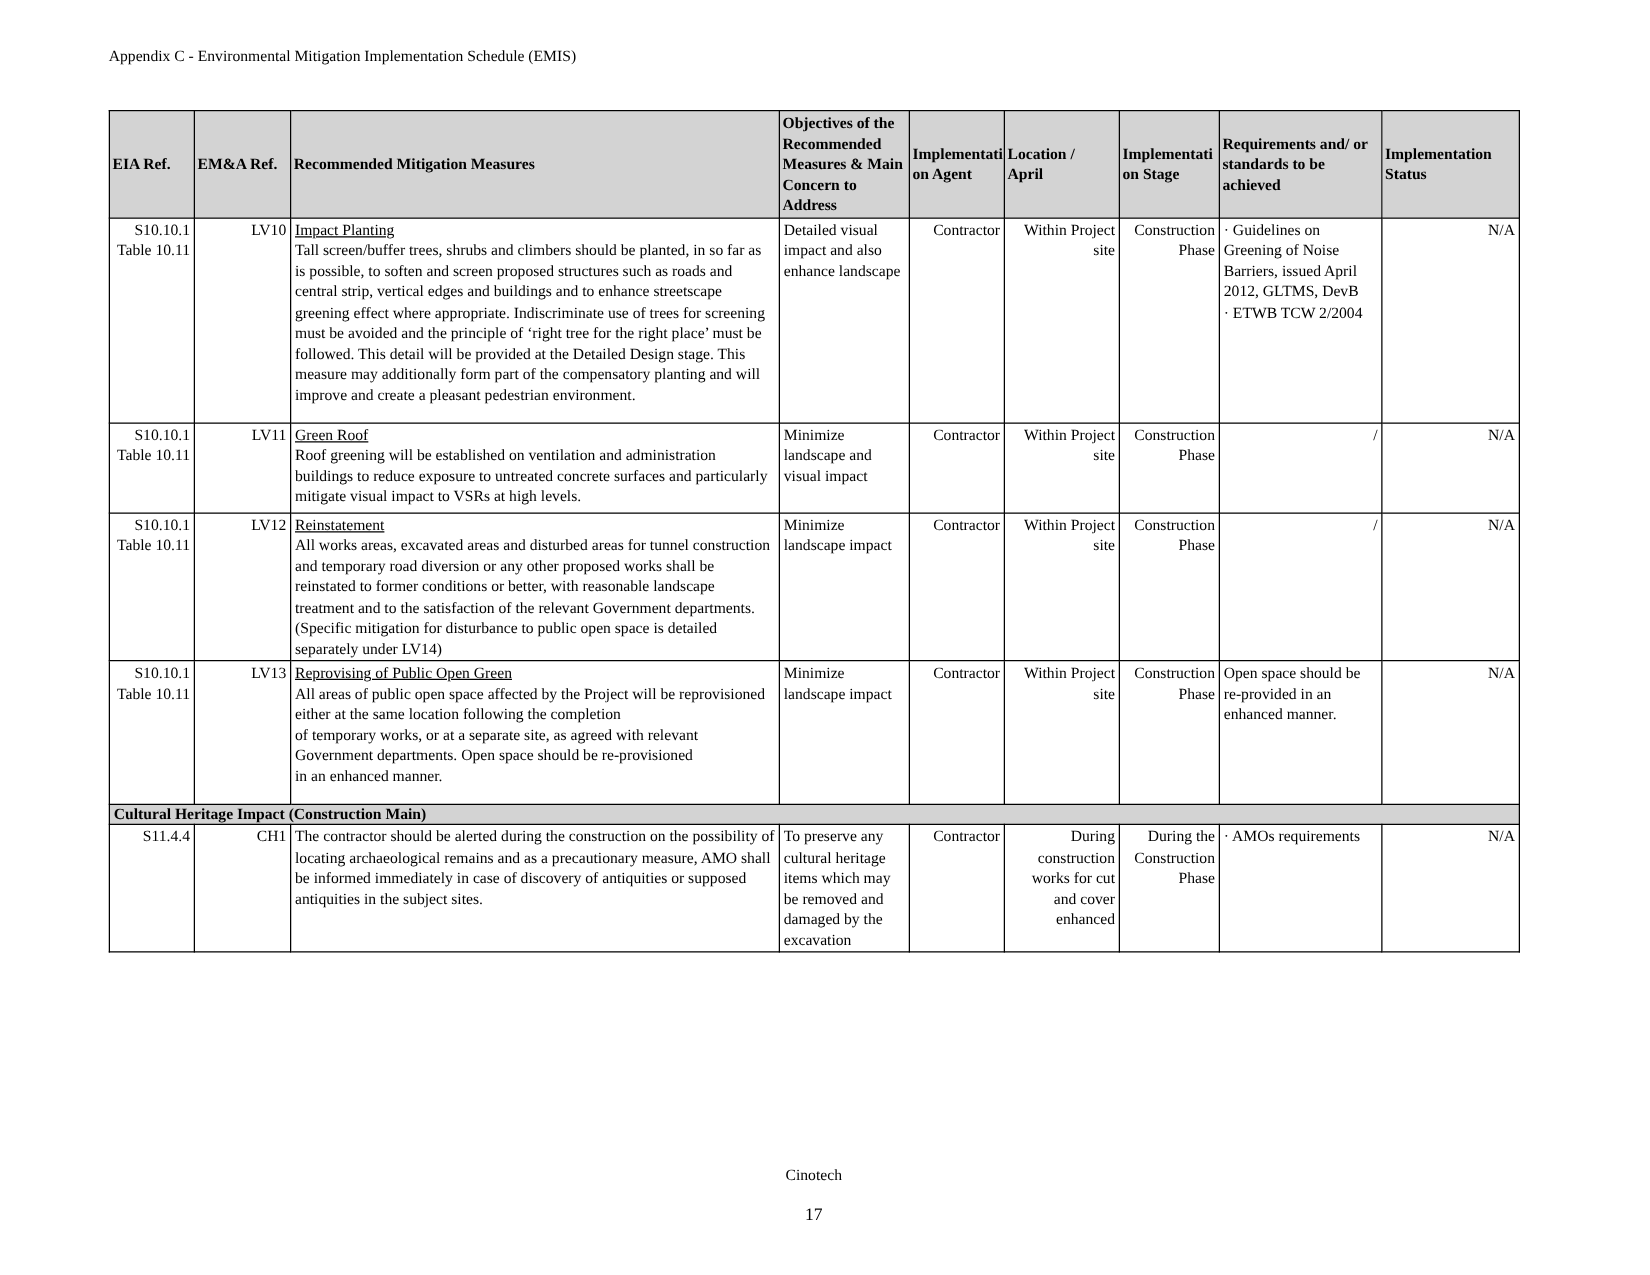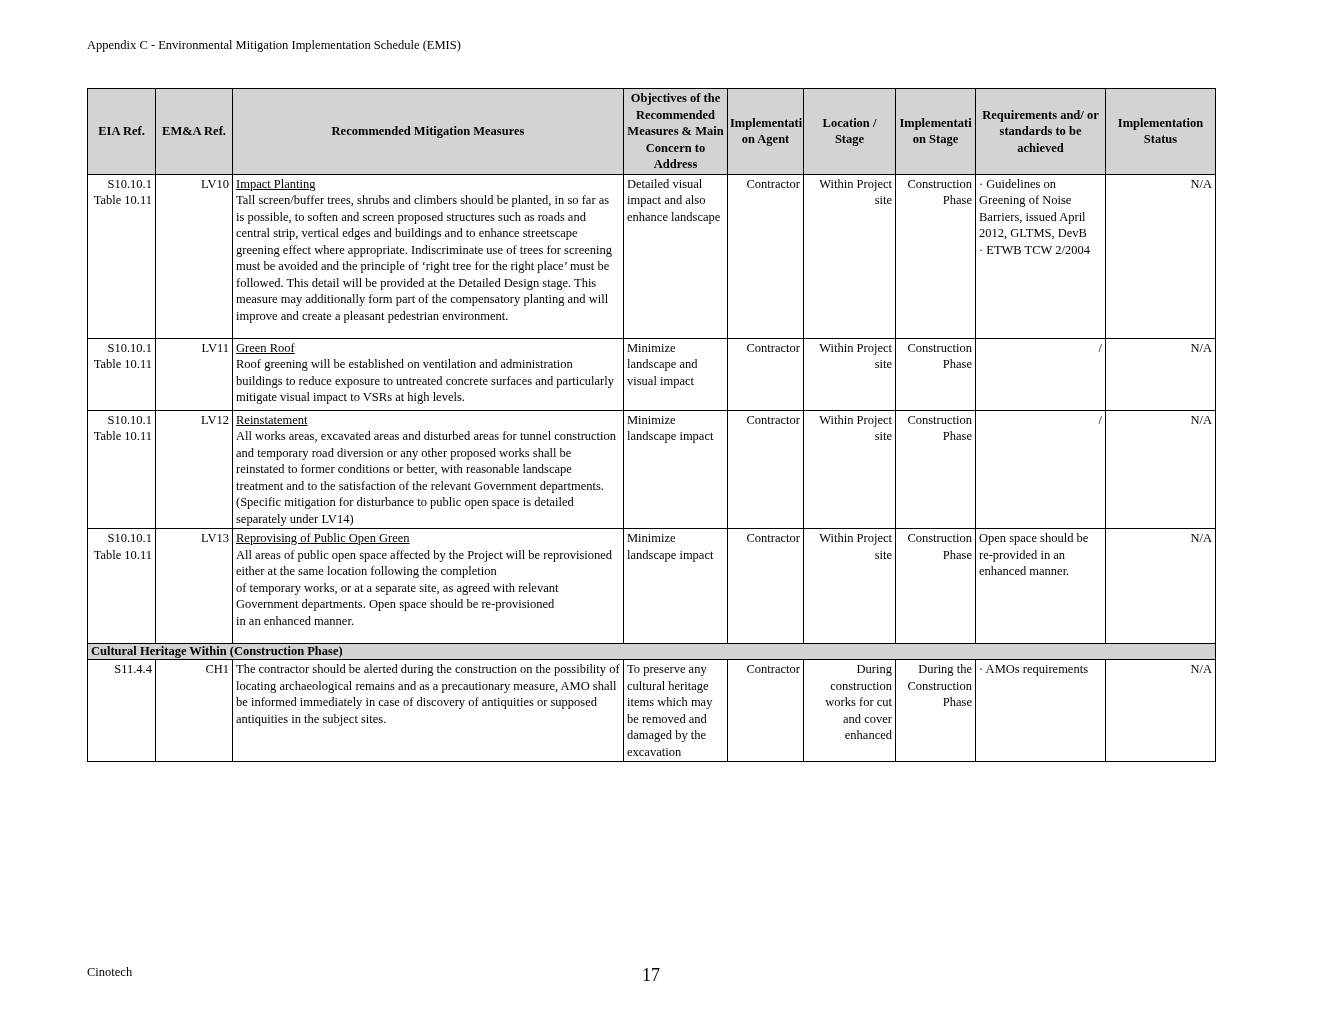--- a/index.html
+++ b/index.html
@@ -27,21 +27,21 @@
   }
   table.emis th, table.emis td {
     border:1px solid #000;
     vertical-align:top;
     padding:1px 3px;
     overflow:hidden;
   }
   table.emis thead th {
     background:#d3d3d3;
     font-weight:bold;
-    text-align:center;
+    text-align:left;
     vertical-align:middle;
     white-space:pre-line;
     height:74px;
     padding:1px 2px;
   }
   td.c { text-align:right; }
   .pre { white-space:pre-line; }
   .measure-title { text-decoration:underline; }
   tr.h164 { height:164px; }
   tr.h72  { height:72px; }
@@ -50,25 +50,25 @@
   tr.h97  { height:97px; }
   tr.section-row td {
     background:#d3d3d3;
     font-weight:bold;
     height:16px;
     padding:0 3px;
     line-height:15px;
   }
   .footer-pageno {
     position:absolute; left:87px; top:965px; width:1128px;
-    text-align:center; font-size:18px;
+    text-align:center; font-size:14px;
   }
   .footer-company {
-    position:absolute; left:87px; top:965px; width:1128px;
-    text-align:left; font-size:12.5px;
+    position:absolute; left:87px; top:933px; width:1128px;
+    text-align:center; font-size:12.5px;
   }
 </style>
 </head>
 <body>
 
 <div class="page">
 
   <div class="appendix-title">Appendix C - Environmental Mitigation Implementation Schedule (EMIS)</div>
 
   <table class="emis">
@@ -89,21 +89,21 @@
         <th>EM&amp;A Ref.</th>
         <th>Recommended Mitigation Measures</th>
         <th>Objectives of the
 Recommended
 Measures &amp; Main
 Concern to
 Address</th>
         <th>Implementati
 on Agent</th>
         <th>Location /
-Stage</th>
+April</th>
         <th>Implementati
 on Stage</th>
         <th>Requirements and/ or
 standards to be
 achieved</th>
         <th>Implementation
 Status</th>
       </tr>
     </thead>
     <tbody>
@@ -184,21 +184,21 @@
 site</td>
         <td class="c pre">Construction
 Phase</td>
         <td class="pre">Open space should be
 re-provided in an
 enhanced manner.</td>
         <td class="c">N/A</td>
       </tr>
 
       <tr class="section-row">
-        <td colspan="9">Cultural Heritage Within (Construction Phase)</td>
+        <td colspan="9">Cultural Heritage Impact (Construction Main)</td>
       </tr>
 
       <tr class="h97">
         <td class="c pre">S11.4.4</td>
         <td class="c">CH1</td>
         <td>
           <div class="pre">The contractor should be alerted during the construction on the possibility of locating archaeological remains and as a precautionary measure, AMO shall be informed immediately in case of discovery of antiquities or supposed antiquities in the subject sites.</div>
         </td>
         <td>To preserve any cultural heritage items which may be removed and damaged by the excavation</td>
         <td class="c">Contractor</td>

